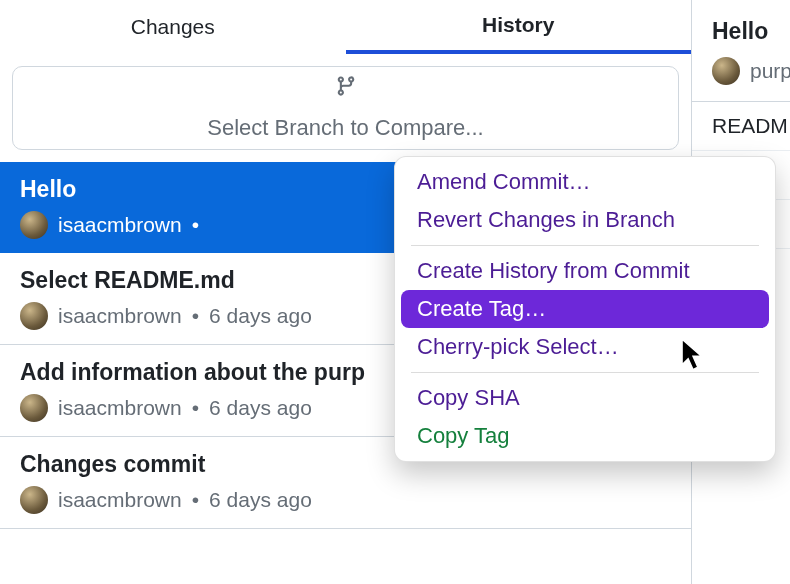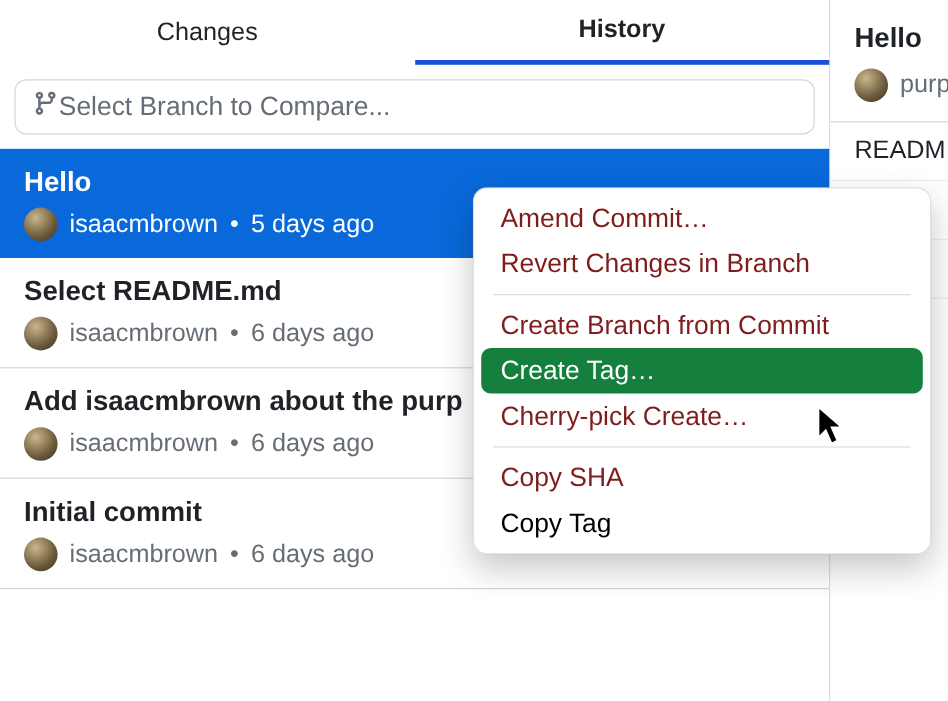--- a/index.html
+++ b/index.html
@@ -46,26 +46,27 @@
   .tab.active {
     border-bottom: 4px solid #1d4ed8;
     font-weight: 600;
   }
   .branch-compare-wrap {
     padding: 12px;
   }
   .branch-compare {
     display: flex;
     align-items: center;
-    gap: 0;
+    gap: 12px;
     border: 1px solid #d0d7de;
     border-radius: 10px;
     padding: 8px 14px;
     color: #656d76;
     font-size: 22px;
+    flex-direction: column;
   }
   .branch-compare svg { flex-shrink: 0; }
   .commit-list { }
   .commit {
     padding: 14px 20px 14px 20px;
     border-bottom: 1px solid #d0d7de;
     cursor: pointer;
   }
   .commit.selected {
     background: #0969da;
@@ -120,29 +121,29 @@
     background: #fff;
     border: 1px solid rgba(0,0,0,0.12);
     border-radius: 12px;
     box-shadow: 0 12px 28px rgba(0,0,0,0.22);
     padding: 6px;
     z-index: 50;
   }
   .menu-item {
     padding: 6px 16px;
     font-size: 22px;
-    color: #7f1d1d;
+    color: #4c1d95;
     border-radius: 8px;
     cursor: default;
   }
   .menu-item.highlight {
-    background: #15803d;
+    background: #6d28d9;
     color: #fff;
   }
-  .menu-item.disabled { color: #000000; }
+  .menu-item.disabled { color: #15803d; }
   .menu-sep {
     height: 1px;
     background: #dcdcdc;
     margin: 6px 10px;
   }
   
   .cursor {
     position: absolute;
     top: 338px;
     left: 680px;
@@ -169,43 +170,42 @@
       </div>
     </div>
     <div class="commit-list">
 
       <div class="commit selected">
         <div class="commit-title">Hello</div>
         <div class="commit-meta">
           <span class="avatar"></span>
           <span>isaacmbrown</span>
           <span> • </span>
-          <span>5 days ago</span>
         </div>
       </div>
       <div class="commit">
         <div class="commit-title">Select README.md</div>
         <div class="commit-meta">
           <span class="avatar"></span>
           <span>isaacmbrown</span>
           <span> • </span>
           <span>6 days ago</span>
         </div>
       </div>
       <div class="commit">
-        <div class="commit-title">Add isaacmbrown about the purp</div>
+        <div class="commit-title">Add information about the purp</div>
         <div class="commit-meta">
           <span class="avatar"></span>
           <span>isaacmbrown</span>
           <span> • </span>
           <span>6 days ago</span>
         </div>
       </div>
       <div class="commit">
-        <div class="commit-title">Initial commit</div>
+        <div class="commit-title">Changes commit</div>
         <div class="commit-meta">
           <span class="avatar"></span>
           <span>isaacmbrown</span>
           <span> • </span>
           <span>6 days ago</span>
         </div>
       </div>
     </div>
   </div>
 
@@ -220,23 +220,23 @@
       <div class="file-line">x</div>
       <div class="file-line">rf</div>
     </div>
   </div>
 </div>
 
 <div class="context-menu">
   <div class="menu-item">Amend Commit…</div>
   <div class="menu-item">Revert Changes in Branch</div>
   <div class="menu-sep"></div>
-  <div class="menu-item">Create Branch from Commit</div>
+  <div class="menu-item">Create History from Commit</div>
   <div class="menu-item highlight">Create Tag…</div>
-  <div class="menu-item">Cherry-pick Create…</div>
+  <div class="menu-item">Cherry-pick Select…</div>
   <div class="menu-sep"></div>
   <div class="menu-item">Copy SHA</div>
   <div class="menu-item disabled">Copy Tag</div>
 </div>
 
 <div class="cursor">
   <svg width="26" height="34" viewBox="0 0 20 28">
     <path d="M1 1 L1 22 L6 17 L10 26 L14 24 L10 15 L17 15 Z" fill="#000" stroke="#fff" stroke-width="1.2"></path>
   </svg>
 </div>

